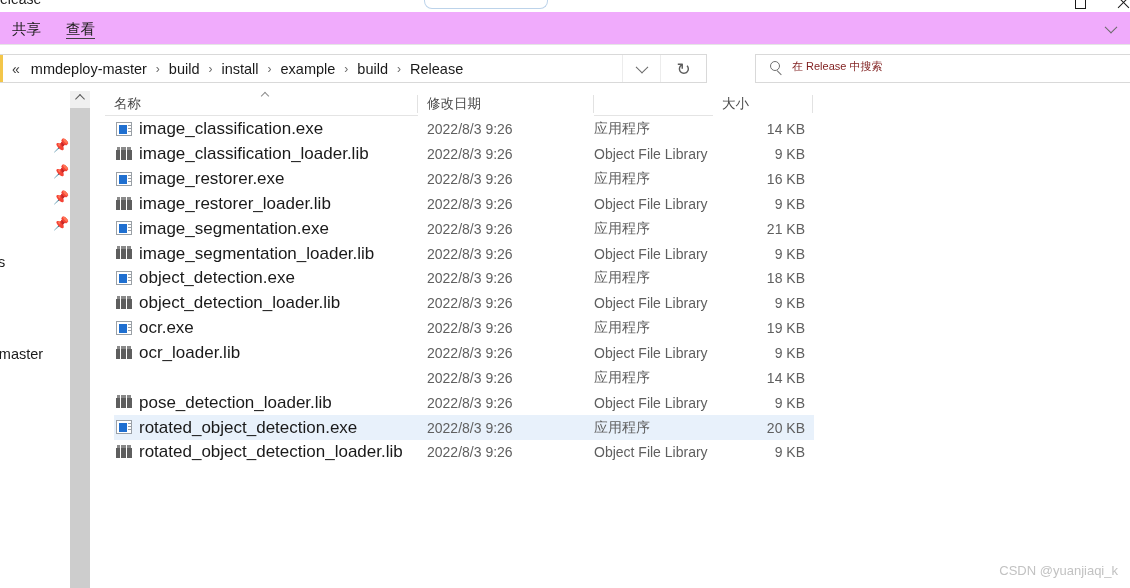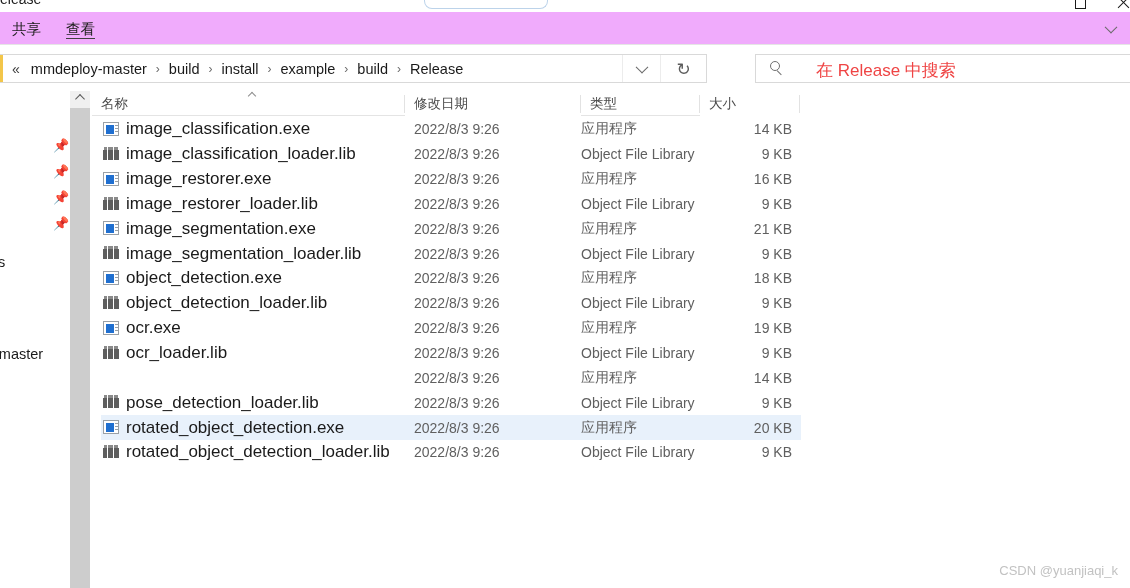--- a/index.html
+++ b/index.html
@@ -155,22 +155,22 @@
     border-radius: 50%;
   }
   .search-ico .stick {
     position: absolute; left: 7px; top: 9px;
     width: 6px; height: 1.3px;
     background: #707070;
     transform: rotate(45deg);
     transform-origin: left center;
   }
   .search-text {
-    position: absolute; left: 60px; top: 4px;
-    font-size: 17px; color: #ef4444;
+    position: absolute; left: 36px; top: 4px;
+    font-size: 11px; color: #7f1d1d;
     white-space: nowrap;
   }
 
   
   .navpane {
     position: absolute; left: 0; top: 91px;
     width: 70px; height: 497px;
     background: #ffffff;
     overflow: hidden;
   }
@@ -207,21 +207,21 @@
     transform: translate(-50%,-50%) rotate(45deg);
   }
   .navscroll-thumb {
     position: absolute; left: 0; top: 17px;
     width: 20px; height: 480px;
     background: #cdcdcd;
   }
 
   
   .content {
-    position: absolute; left: 92px; top: 91px;
+    position: absolute; left: 105px; top: 91px;
     width: 998px; height: 497px;
     background: #ffffff;
   }
   .colheaders {
     position: absolute; left: 0; top: 0;
     width: 1039px; height: 26px;
   }
   .colhdr {
     position: absolute; top: 0;
     height: 26px;
@@ -426,24 +426,20 @@
         <span>名称</span>
         <span class="sortmark">
             <span class="caret"></span>
           </span>
         <span class="sep"></span>
       </div>
       <div class="colhdr" style="left:313px; width:176px;">
         <span>修改日期</span>
         <span class="sep"></span>
       </div>
-      <div class="colhdr" style="left:489px; width:119px;">
-        <span>类型</span>
-        <span class="sep"></span>
-      </div>
       <div class="colhdr" style="left:608px; width:100px;">
         <span>大小</span>
         <span class="sep"></span>
       </div>
       <div class="hdr-underline" style="left:0px; width:313px;"></div>
       <div class="hdr-underline" style="left:489px; width:119px;"></div>
     </div>
 
     <div class="rows" id="rows">
         <div class="row">

